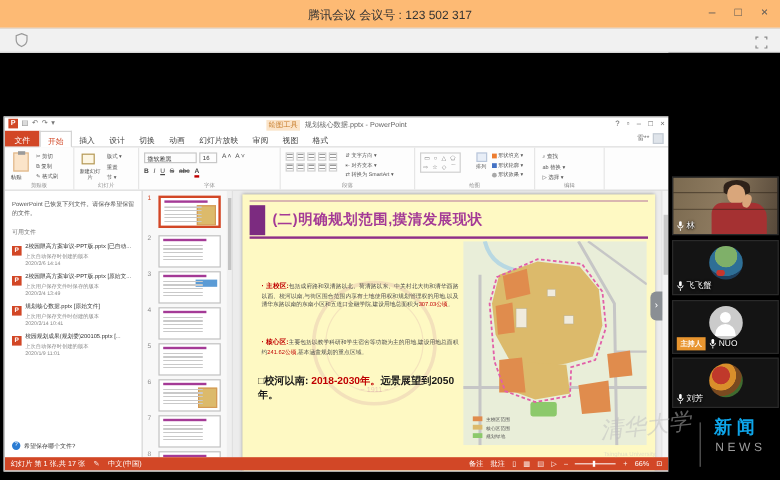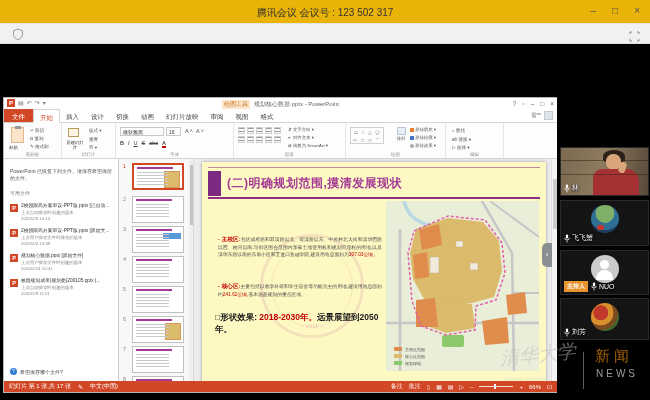--- a/index.html
+++ b/index.html
@@ -1,21 +1,21 @@
 <!DOCTYPE html>
 <html lang="zh"><head>
 <meta charset="utf-8">
 <style>
   * { margin:0; padding:0; box-sizing:border-box; }
   html,body { width:650px; height:400px; }
   body { font-family:"Liberation Sans","DejaVu Sans",sans-serif; }
   .screen { position:relative; width:650px; height:400px; background:#000; overflow:hidden; }
 
   
-  .mt-titlebar { position:absolute; left:0; top:0; width:650px; height:24px; background:#eab308; border-bottom:1px solid #e4e4e4; }
+  .mt-titlebar { position:absolute; left:0; top:0; width:650px; height:24px; background:#fdba74; border-bottom:1px solid #e4e4e4; }
   .mt-title { position:absolute; left:0; right:0; top:6px; text-align:center; font-size:10px; color:#333; }
   .mt-controls { position:absolute; right:10px; top:5px; display:flex; gap:16px; color:#555; font-size:10px; line-height:12px; }
   .mt-controls span { cursor:default; }
   .mt-toolbar { position:absolute; left:0; top:24px; width:650px; height:20px; background:#f1f1f1; border-bottom:1px solid #dcdcdc; }
   .shield { position:absolute; left:12px; top:3px; }
   .fullscreen { position:absolute; right:10px; top:4px; }
 
   
   .ppt { position:absolute; left:3px; top:97px; width:555px; height:296px; background:#fff; border:1px solid #b5b5b5; overflow:hidden; }
   .ppt-titlebar { position:absolute; left:0; top:0; right:0; height:11px; background:#fff; }
@@ -140,21 +140,21 @@
   .av { position:absolute; left:50%; top:4px; transform:translateX(-50%); width:28px; height:28px; border-radius:50%; }
   .av2 { background:radial-gradient(circle at 50% 30%, #7fb069 0 38%, #2e6f96 40% 68%, #1d3f5e 70%); }
   .av2::after { content:""; position:absolute; left:6px; bottom:3px; width:7px; height:5px; background:#c8362c; border-radius:2px; }
   .av3 { background:#cbcbcb; }
   .ph-head { width:9px; height:9px; background:#fff; border-radius:50%; margin:5px auto 0; }
   .ph-body { width:17px; height:10px; background:#fff; border-radius:9px 9px 0 0; margin:1px auto 0; }
   .av4 { background:radial-gradient(circle at 35% 35%, #c0392b 0 28%, #d98f2b 30% 48%, #7a4a20 50% 66%, #3f6b2f 68%); }
 
   
   .news-divider { position:absolute; left:583px; top:352px; width:1px; height:37px; background:#5d5d5d; }
-  .news-cn { position:absolute; left:595px; top:347px; font-size:15px; font-weight:normal; color:#a16207; letter-spacing:4px; }
+  .news-cn { position:absolute; left:595px; top:347px; font-size:15px; font-weight:bold; color:#0ea5e9; letter-spacing:4px; }
   .news-en { position:absolute; left:596px; top:368px; font-size:10px; color:#9d9d9d; letter-spacing:3px; }
   .wm-script { position:absolute; left:500px; top:342px; font-family:"DejaVu Serif","Liberation Serif",serif; font-style:italic; font-size:19px; color:rgba(190,190,190,.5); transform:rotate(-6deg); white-space:nowrap; }
   .wm-sub { position:absolute; left:503px; top:376px; font-size:5px; color:rgba(190,190,190,.45); }
 </style>
 </head>
 <body>
 
 <div class="screen">
 
   <div class="mt-titlebar">
@@ -393,21 +393,21 @@
 
 
         <div class="s-bullet s-b1">
           <span class="b-dot">·&nbsp;</span><span class="b-label">主校区:</span><span>包括成府路和双清路以北、荷清路以东、中关村北大街和清华西路以西、校河以南,与街区围合范围内享有土地使用权和规划管理权的用地,以及清华东路以南的东南小区和五道口金融学院,建设用地总面积为</span><span class="b-num">307.03公顷</span><span>。</span>
         </div>
         <div class="s-bullet s-b2">
           <span class="b-dot">·&nbsp;</span><span class="b-label">核心区:</span><span>主要包括以教学科研和学生宿舍等功能为主的用地,建设用地总面积约</span><span class="b-num">241.62公顷</span><span>,基本涵盖规划的重点区域。</span>
         </div>
 
         <div class="s-period">
-          <span>□形状效果:</span>
+          <span>□校河以南:</span>
           <span class="p-red">2018-2030年。</span><span>远景展望到2050年。</span>
         </div>
 
         <div class="s-map">
           <svg width="153" height="170" viewBox="0 0 153 170">
             <rect x="0" y="0" width="153" height="170" fill="#e9eed9"></rect>
             <path d="M18,0 C22,16 32,24 58,27" stroke="#b8d8e2" stroke-width="3.5" fill="none"></path>
             <path d="M14,28 V170" stroke="#c6c6c6" stroke-width="2.5" fill="none"></path>
             <path d="M0,122 H153" stroke="#c6c6c6" stroke-width="2.5" fill="none"></path>
             <path d="M96,0 L126,52 L128,170" stroke="#c6c6c6" stroke-width="2.5" fill="none"></path>

